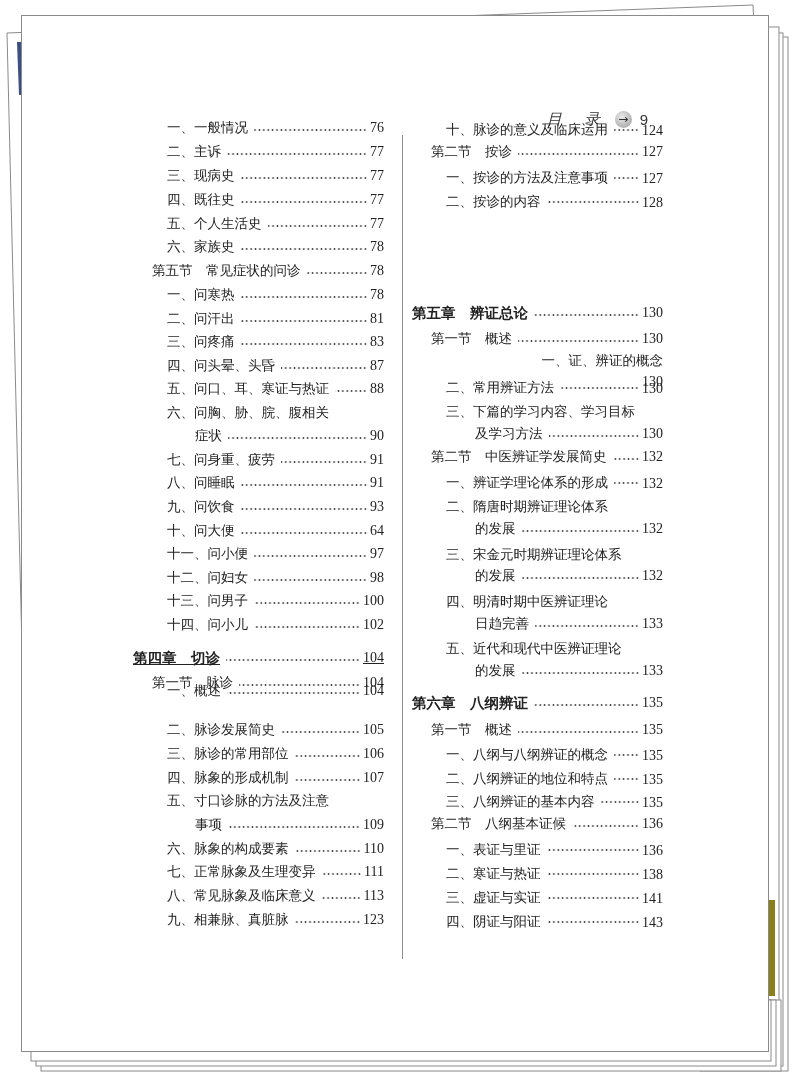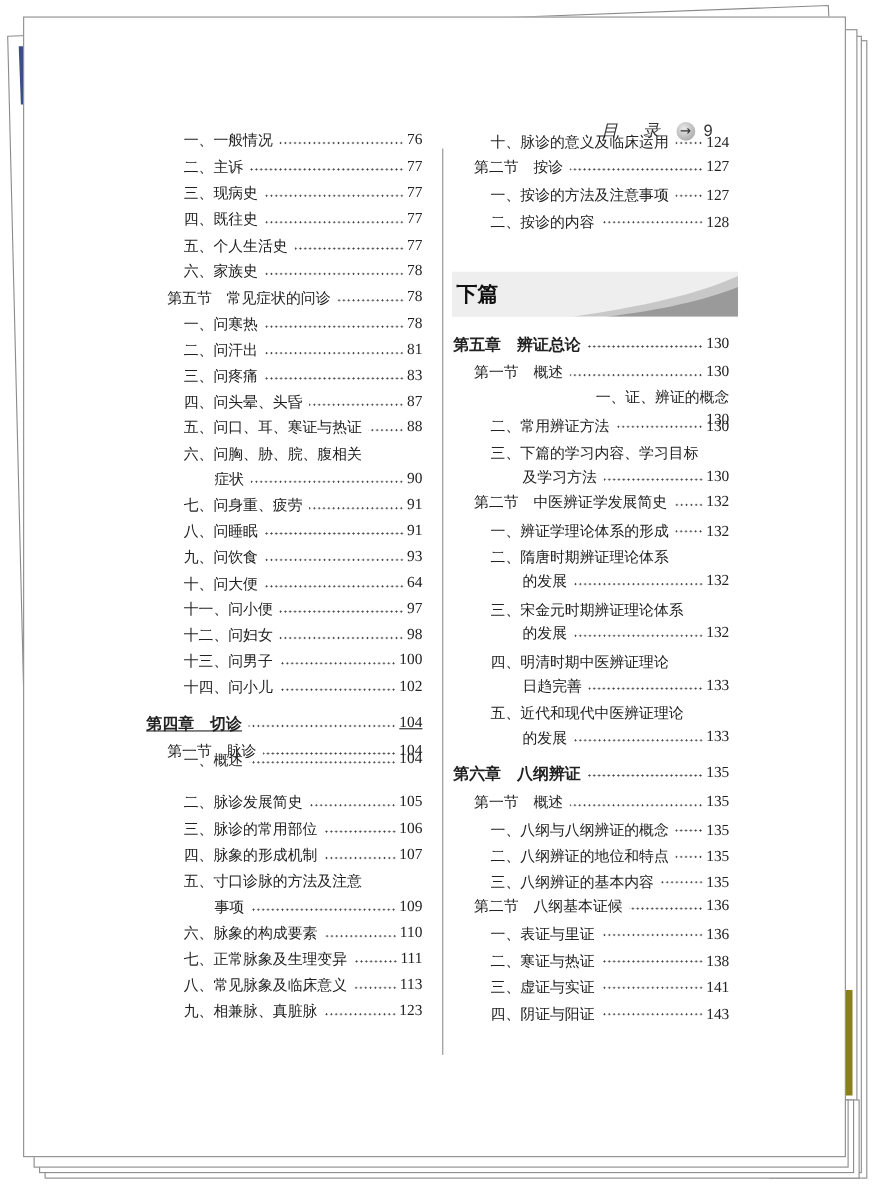--- a/index.html
+++ b/index.html
@@ -252,27 +252,20 @@
         <span class="dots"></span>
         <span class="page-no">113</span>
       </div>
       <div class="row lvl-item" style="top: 893px;">
         <span class="label">九、相兼脉、真脏脉</span>
         <span class="dots"></span>
         <span class="page-no">123</span>
       </div>
     </div>
 
-  <div class="banner">
-    <svg width="260" height="41" viewBox="0 0 260 41">
-      <path d="M110,41 C170,32 220,22 260,4 L260,41 Z" fill="#c8c8c8"></path>
-      <path d="M140,41 C190,35 230,26 260,14 L260,41 Z" fill="#9a9a9a"></path>
-    </svg>
-    <span class="banner-text">下篇</span>
-  </div>
 
   <div class="col right" id="col-right">
       <div class="row lvl-item" style="top: 101px;">
         <span class="label">十、脉诊的意义及临床运用</span>
         <span class="dots"></span>
         <span class="page-no">124</span>
       </div>
       <div class="row lvl-section" style="top: 125px;">
         <span class="label">第二节　按诊</span>
         <span class="dots"></span>

